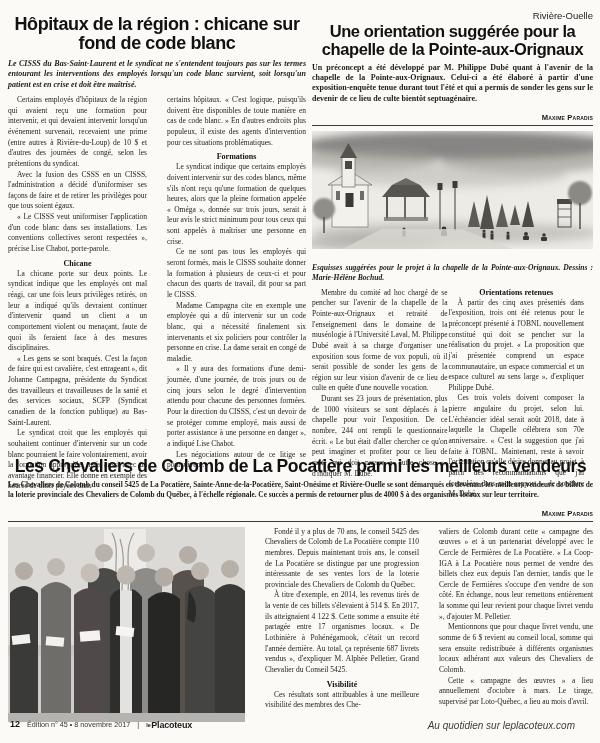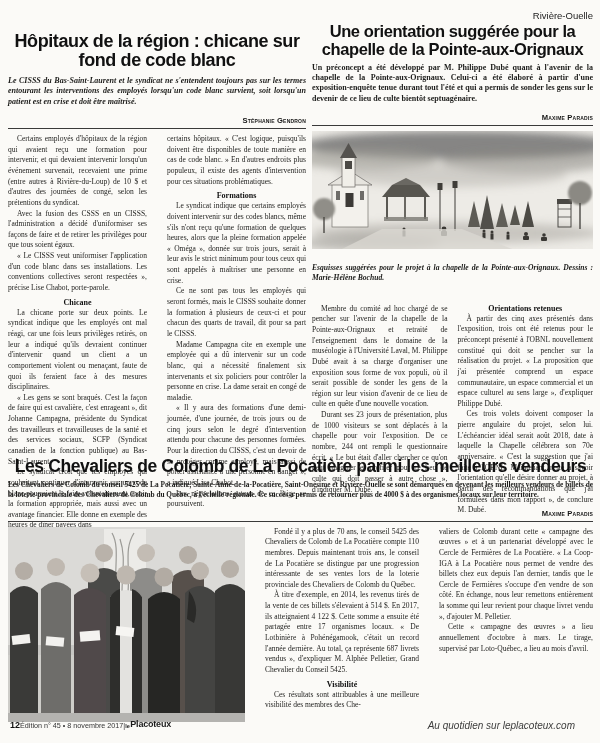--- a/index.html
+++ b/index.html
@@ -71,68 +71,65 @@
     font-weight:700;
     font-style:italic;
     font-size:7.6px;
     line-height:1.35;
     text-align:justify;
     margin-top:14px;
     color:#1b1b19;
   }
 
   
-  #article-left { left:8px; top:32px; width:298px; }
+  #article-left { left:8px; top:15px; width:298px; }
   #article-left .headline { font-size:18px; }
   #article-left .lead { font-size:8px; margin-top:5px;font-style:italic; }
   #article-left .cols { gap:20px; }
   #article-left .col { width:143.5px; }
 
   
   #article-right { left:312px; top:10px; width:281px; }
   #article-right .headline { font-size:16.5px; }
   #article-right .lead { font-size:8px; margin-top:4px; }
-  #article-right .cols { gap:10px; margin-top:20px; }
+  #article-right .cols { gap:1px; margin-top:4px; }
   #article-right .col { width:135.5px; }
   #article-right figure { margin-top:5px; }
 
   
   #article-bottom { left:8px; top:457px; width:585px; }
   #article-bottom .headline { font-size:17.5px; }
   #article-bottom .lead { font-size:7.3px; margin-top:4px; line-height:1.35; }
   #article-bottom .body-row { display:flex; gap:20px; margin-top:5px; }
   #article-bottom .photo-wrap { width:237px; flex:none; }
   #article-bottom .col { width:162px; }
 
   
   #page-footer {
     position:absolute; left:10px; right:10px; top:719px; height:18px;
     font-family:"Liberation Sans", sans-serif;
   }
-  .footer-left { display:flex; align-items:baseline; }
+  .footer-left { display:flex; align-items:baseline; gap:7px; }
   .footer-pagenum { font-weight:700; font-size:9px; color:#111; }
   .footer-edition { font-size:7.2px; color:#333; }
   .footer-sep { font-size:7.2px; color:#333; }
-  .footer-logo { display:inline-flex; align-items:flex-end; }
+  .footer-logo { display:inline-flex; align-items:center; }
   .footer-logo .le { font-size:5.5px; font-weight:700; color:#222; margin-right:0.5px; }
   .footer-logo .name { font-size:9px; font-weight:700; letter-spacing:-0.2px; color:#1a1a1a; }
   .footer-tagline {
     position:absolute; right:15px; top:1px;
     font-size:10px; font-style:italic; color:#3c3c3c;
   }
 </style>
 </head>
 <body>
 
 <section class="article" id="article-left">
   <h1 class="headline">Hôpitaux de la région : chicane sur fond de code blanc</h1>
   <p class="lead">Le CISSS du Bas-Saint-Laurent et le syndicat ne s'entendent toujours pas sur les termes entourant les interventions des employés lorsqu'un code blanc survient, soit lorsqu'un patient est en crise et doit être maîtrisé.</p>
-  <div class="byline-row">
-    <span class="byline">Stéphanie Gendron</span>
-  </div>
   <div class="cols">
     <div class="col">
       <p>Certains employés d'hôpitaux de la région qui avaient reçu une formation pour intervenir, et qui devaient intervenir lorsqu'un événement survenait, recevaient une prime (entre autres à Rivière-du-Loup) de 10 $ et d'autres des journées de congé, selon les prétentions du syndicat.</p>
       <p>Avec la fusion des CSSS en un CISSS, l'administration a décidé d'uniformiser ses façons de faire et de retirer les privilèges pour que tous soient égaux.</p>
       <p>« Le CISSS veut uniformiser l'application d'un code blanc dans ses installations. Les conventions collectives seront respectées », précise Lise Chabot, porte-parole.</p>
       <h3 class="subhead">Chicane</h3>
       <p>La chicane porte sur deux points. Le syndicat indique que les employés ont mal réagi, car une fois leurs privilèges retirés, on leur a indiqué qu'ils devraient continuer d'intervenir quand un client a un comportement violent ou menaçant, faute de quoi ils feraient face à des mesures disciplinaires.</p>
       <p>« Les gens se sont braqués. C'est la façon de faire qui est cavalière, c'est enrageant », dit Johanne Campagna, présidente du Syndicat des travailleurs et travailleuses de la santé et des services sociaux, SCFP (Syndicat canadien de la fonction publique) au Bas-Saint-Laurent.</p>
       <p>Le syndicat croit que les employés qui souhaitent continuer d'intervenir sur un code blanc pourraient le faire volontairement, avoir la formation appropriée, mais aussi avec un avantage financier. Elle donne en exemple des heures de dîner payées dans</p>
     </div>
@@ -335,20 +332,21 @@
       </svg>
     </div>
     <div class="col">
       <p>Fondé il y a plus de 70 ans, le conseil 5425 des Chevaliers de Colomb de La Pocatière compte 110 membres. Depuis maintenant trois ans, le conseil de La Pocatière se distingue par une progression intéressante de ses ventes lors de la loterie provinciale des Chevaliers de Colomb du Québec.</p>
       <p>À titre d'exemple, en 2014, les revenus tirés de la vente de ces billets s'élevaient à 514 $. En 2017, ils atteignaient 4 122 $. Cette somme a ensuite été partagée entre 17 organismes locaux. « De Lotbinière à Pohénégamook, c'était un record l'année dernière. Au total, ça représente 687 livrets vendus », d'expliquer M. Alphée Pelletier, Grand Chevalier du Conseil 5425.</p>
       <h3 class="subhead">Visibilité</h3>
       <p>Ces résultats sont attribuables à une meilleure visibilité des membres des Che-</p>
     </div>
     <div class="col">
       <p class="cont">valiers de Colomb durant cette « campagne des œuvres » et à un partenariat développé avec le Cercle de Fermières de La Pocatière. « La Coop-IGA à La Pocatière nous permet de vendre des billets chez eux depuis l'an dernier, tandis que le Cercle de Fermières s'occupe d'en vendre de son côté. En échange, nous leur remettons entièrement la somme qui leur revient pour chaque livret vendu », d'ajouter M. Pelletier.</p>
+      <p>Mentionnons que pour chaque livret vendu, une somme de 6 $ revient au conseil local, somme qui sera ensuite redistribuée à différents organismes locaux adhérant aux valeurs des Chevaliers de Colomb.</p>
       <p>Cette « campagne des œuvres » a lieu annuellement d'octobre à mars. Le tirage, supervisé par Loto-Québec, a lieu au mois d'avril.</p>
     </div>
   </div>
 </section>
 
 <footer id="page-footer">
   <div class="footer-left">
     <span class="footer-pagenum">12</span>
     <span class="footer-edition">Édition n° 45 • 8 novembre 2017</span>
     <span class="footer-sep">|</span>

